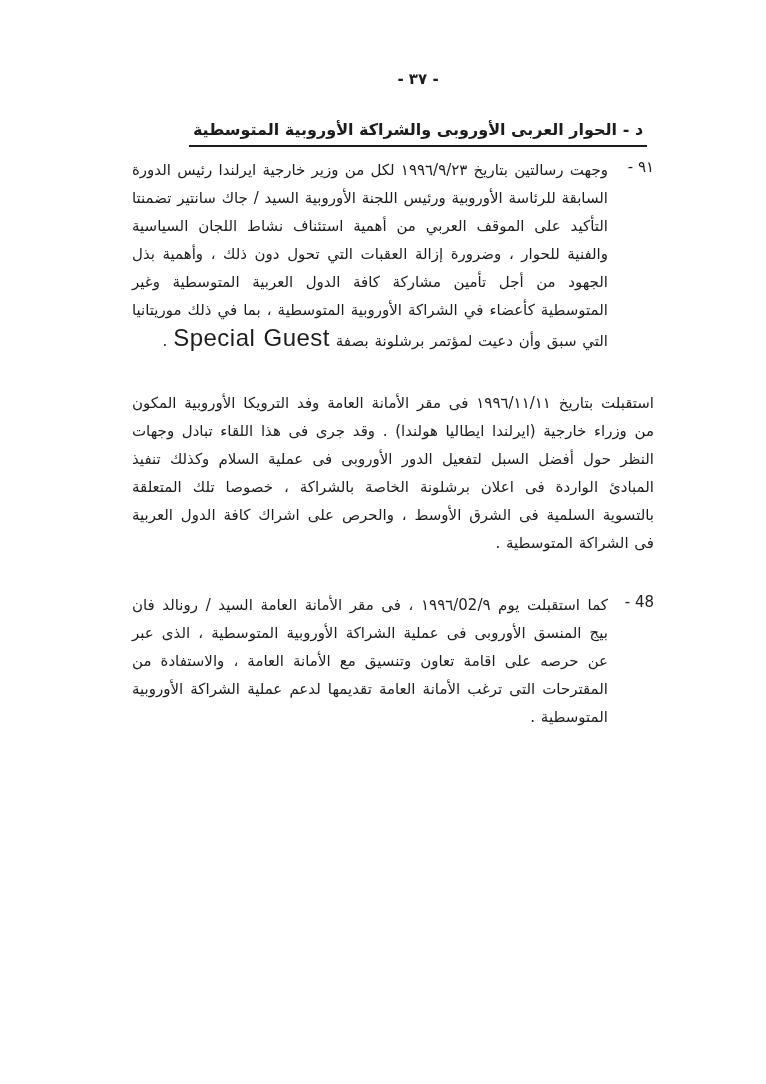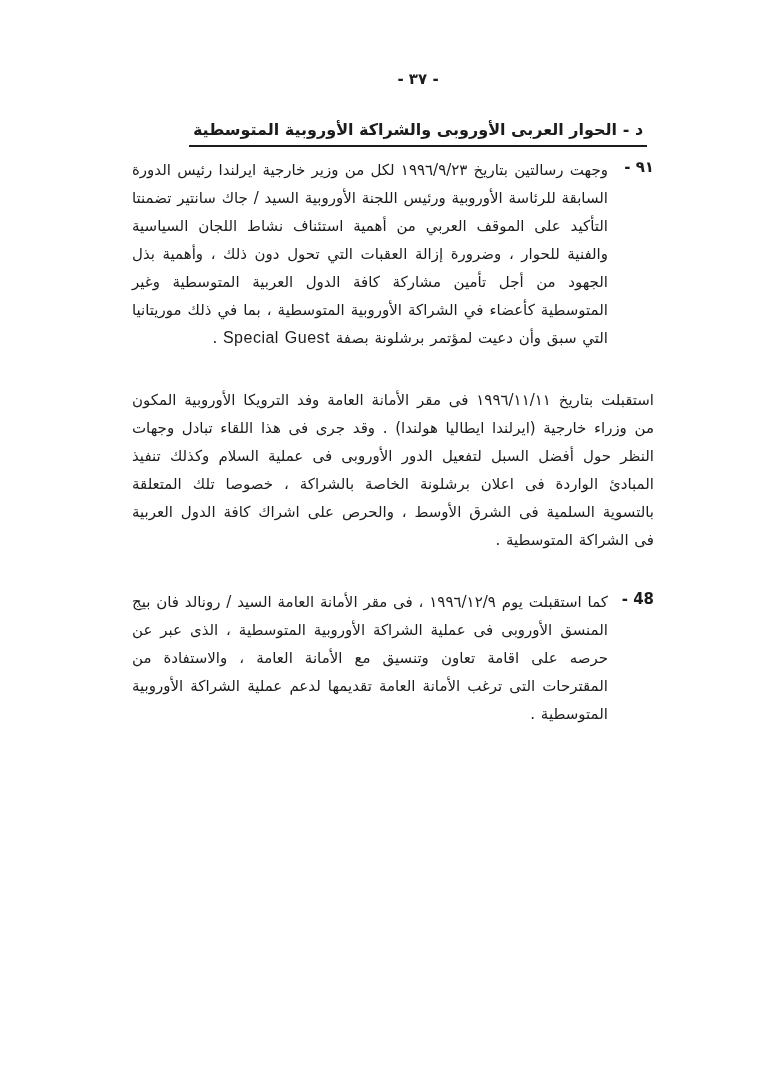--- a/index.html
+++ b/index.html
@@ -53,36 +53,36 @@
     width: 522px;
   }
   .para {
     display: flex;
     direction: rtl;
     margin-bottom: 34px;
   }
   .marker {
     flex: 0 0 46px;
     font-size: 15px;
-    font-weight: bold;
+    font-weight: normal;
     white-space: nowrap;
     padding-top: 2px;
   }
   .ptext {
     flex: 1;
     font-size: 15px;
     line-height: 28px;
     text-align: justify;
     word-spacing: 1px;
   }
   .latin {
     direction: ltr;
     unicode-bidi: embed;
     font-family: "Liberation Sans", sans-serif;
-    font-size: 16px;
+    font-size: 24px;
     font-weight: 500;
     letter-spacing: 0.5px;
   }
 </style>
 </head>
 <body>
 
 <div class="page">
 
   <div class="page-number">- ٣٧ -</div>
@@ -104,18 +104,18 @@
 
     <div class="para">
       <div class="ptext">
         <span>استقبلت بتاريخ ١٩٩٦/١١/١١ فى مقر الأمانة العامة وفد الترويكا الأوروبية المكون من وزراء خارجية (ايرلندا ايطاليا هولندا) . وقد جرى فى هذا اللقاء تبادل وجهات النظر حول أفضل السبل لتفعيل الدور الأوروبى فى عملية السلام وكذلك تنفيذ المبادئ الواردة فى اعلان برشلونة الخاصة بالشراكة ، خصوصا تلك المتعلقة بالتسوية السلمية فى الشرق الأوسط ، والحرص على اشراك كافة الدول العربية فى الشراكة المتوسطية .</span>
       </div>
     </div>
 
     <div class="para">
       <div class="marker">48 -</div>
       <div class="ptext">
-        <span>كما استقبلت يوم ١٩٩٦/١٢/٩ ، فى مقر الأمانة العامة السيد / رونالد فان بيج المنسق الأوروبى فى عملية الشراكة الأوروبية المتوسطية ، الذى عبر عن حرصه على اقامة تعاون وتنسيق مع الأمانة العامة ، والاستفادة من المقترحات التى ترغب الأمانة العامة تقديمها لدعم عملية الشراكة الأوروبية المتوسطية .</span>
+        <span>كما استقبلت يوم ١٩٩٦/02/٩ ، فى مقر الأمانة العامة السيد / رونالد فان بيج المنسق الأوروبى فى عملية الشراكة الأوروبية المتوسطية ، الذى عبر عن حرصه على اقامة تعاون وتنسيق مع الأمانة العامة ، والاستفادة من المقترحات التى ترغب الأمانة العامة تقديمها لدعم عملية الشراكة الأوروبية المتوسطية .</span>
       </div>
     </div>
 
   </div>
 </div>
 
 </body></html>

